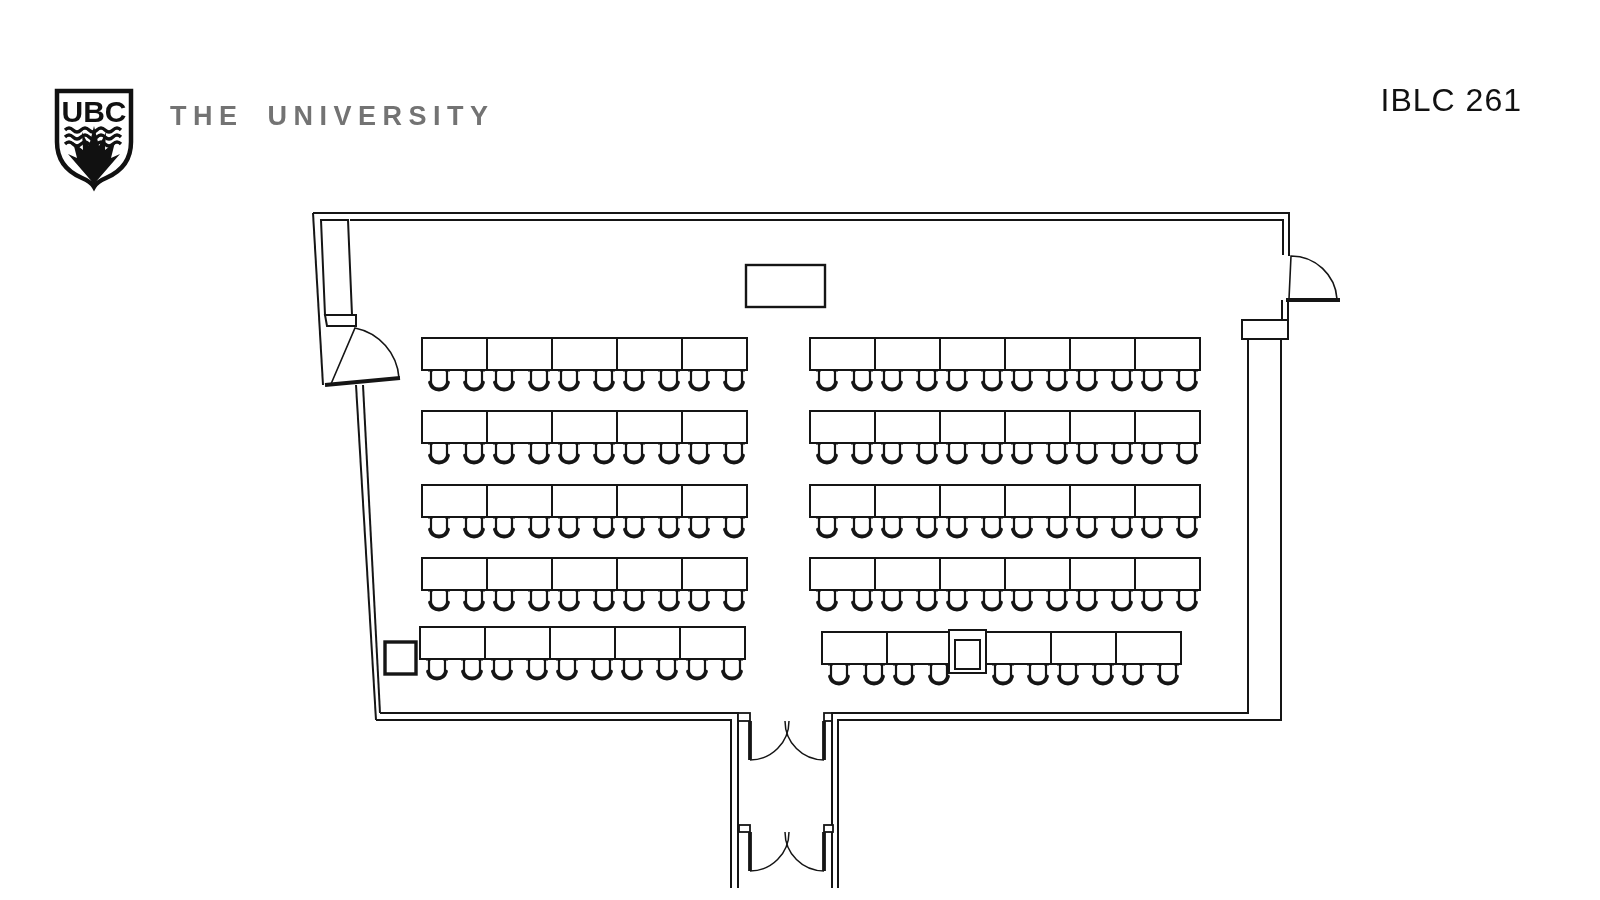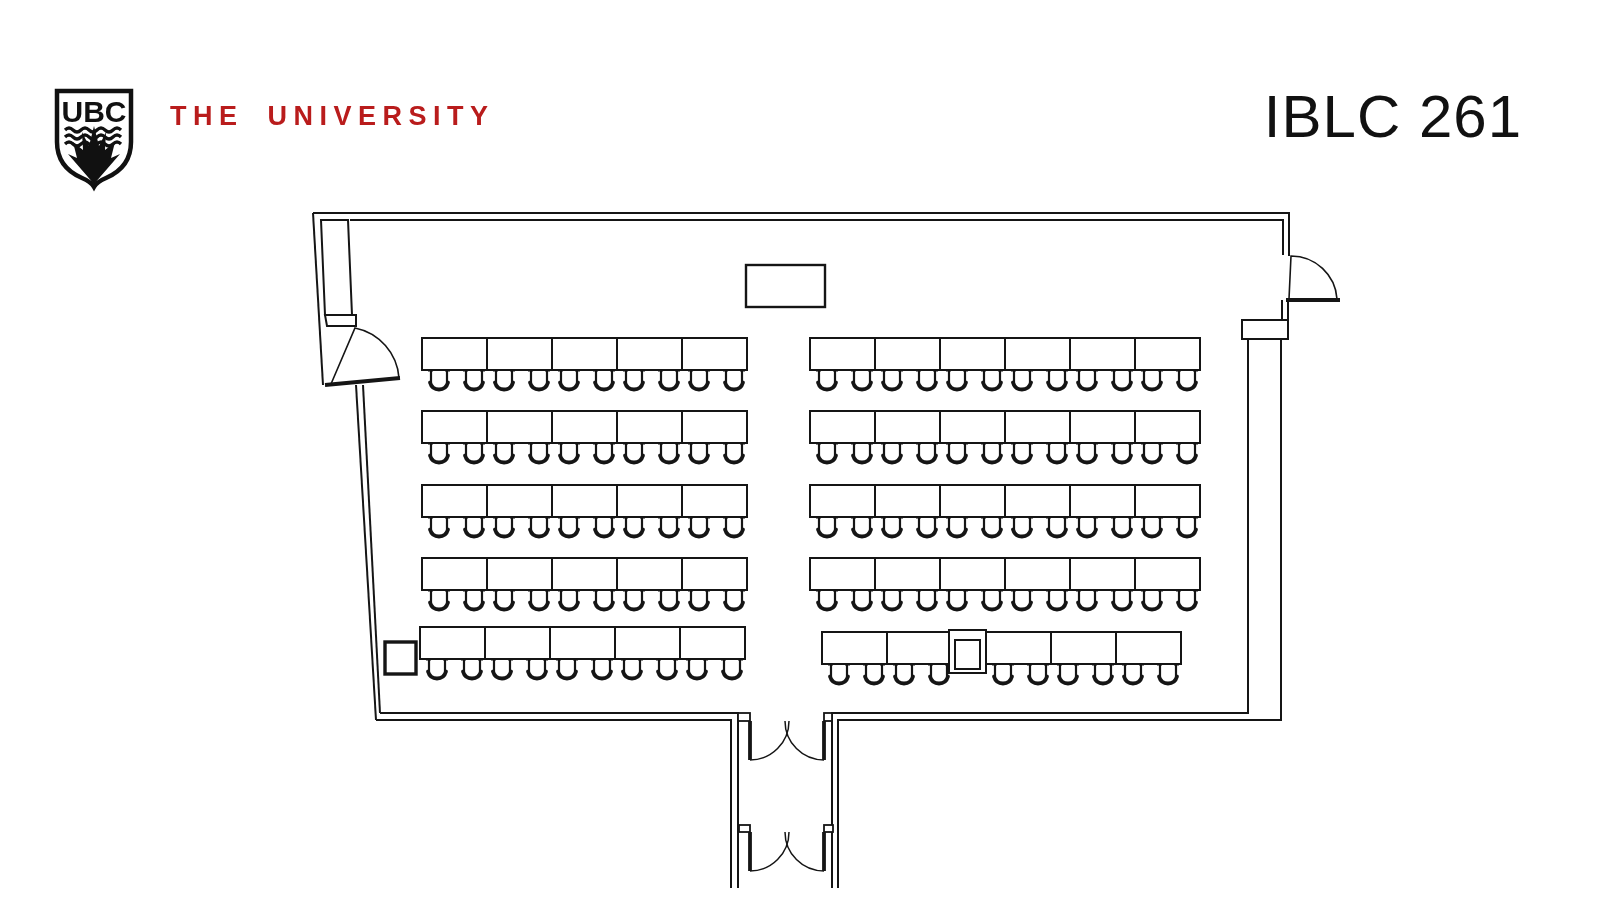--- a/index.html
+++ b/index.html
@@ -1,21 +1,21 @@
 <!DOCTYPE html>
 <html><head>
 <meta charset="utf-8">
 <style>
   html,body{margin:0;padding:0;background:#fff;}
   .canvas{position:relative;width:1600px;height:900px;background:#ffffff;overflow:hidden;
           font-family:"Liberation Sans", sans-serif;color:#1b1b1b;margin-top:44px;}
   .logo{position:absolute;left:54px;top:44px;width:80px;height:104px;}
   .uni-name{position:absolute;left:170px;top:52px;font-size:27px;font-weight:bold;
-            letter-spacing:6.5px;word-spacing:10px;line-height:41px;color:#b91c1c;white-space:nowrap;}
-  .room-label{position:absolute;right:78px;top:38px;font-size:60px;font-weight:400;
+            letter-spacing:6.5px;word-spacing:10px;line-height:41px;color:#737373;white-space:nowrap;}
+  .room-label{position:absolute;right:78px;top:38px;font-size:32px;font-weight:400;
               letter-spacing:1px;color:#111;white-space:nowrap;}
   svg.plan{position:absolute;left:0;top:0;}
   .wall{fill:none;stroke:#151515;stroke-width:2;stroke-linejoin:miter;}
   .wallfill{fill:#ffffff;stroke:#151515;stroke-width:2;}
   .doorfan{fill:#ffffff;stroke:#151515;stroke-width:1.6;}
   .leaf{fill:none;stroke:#151515;stroke-width:3.8;}
   .arc{fill:none;stroke:#151515;stroke-width:1.5;}
   .jamb{fill:#ffffff;stroke:#151515;stroke-width:1.8;}
   .table{fill:#ffffff;stroke:#151515;stroke-width:2;}
 </style>

